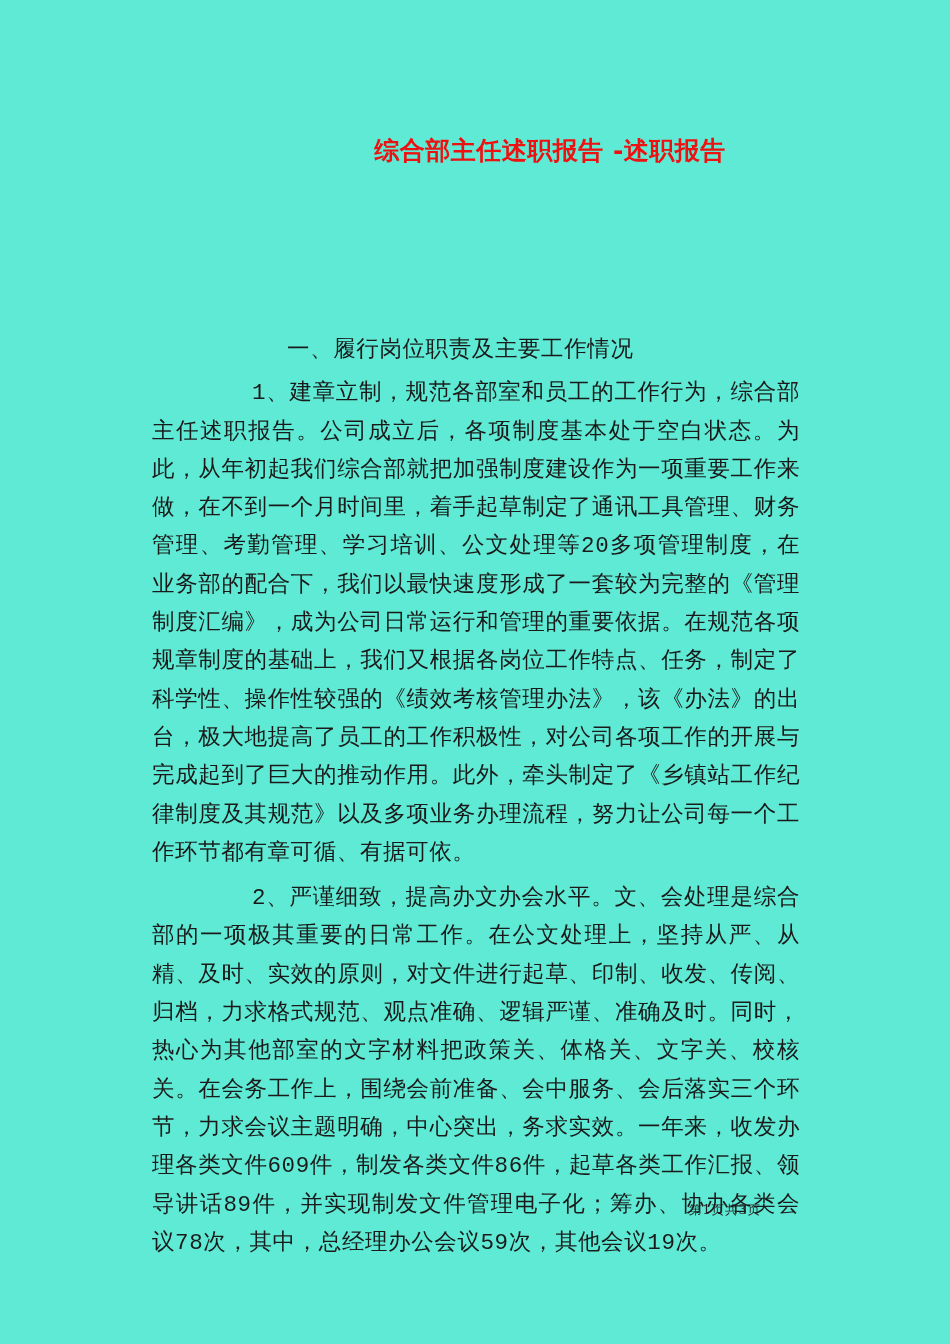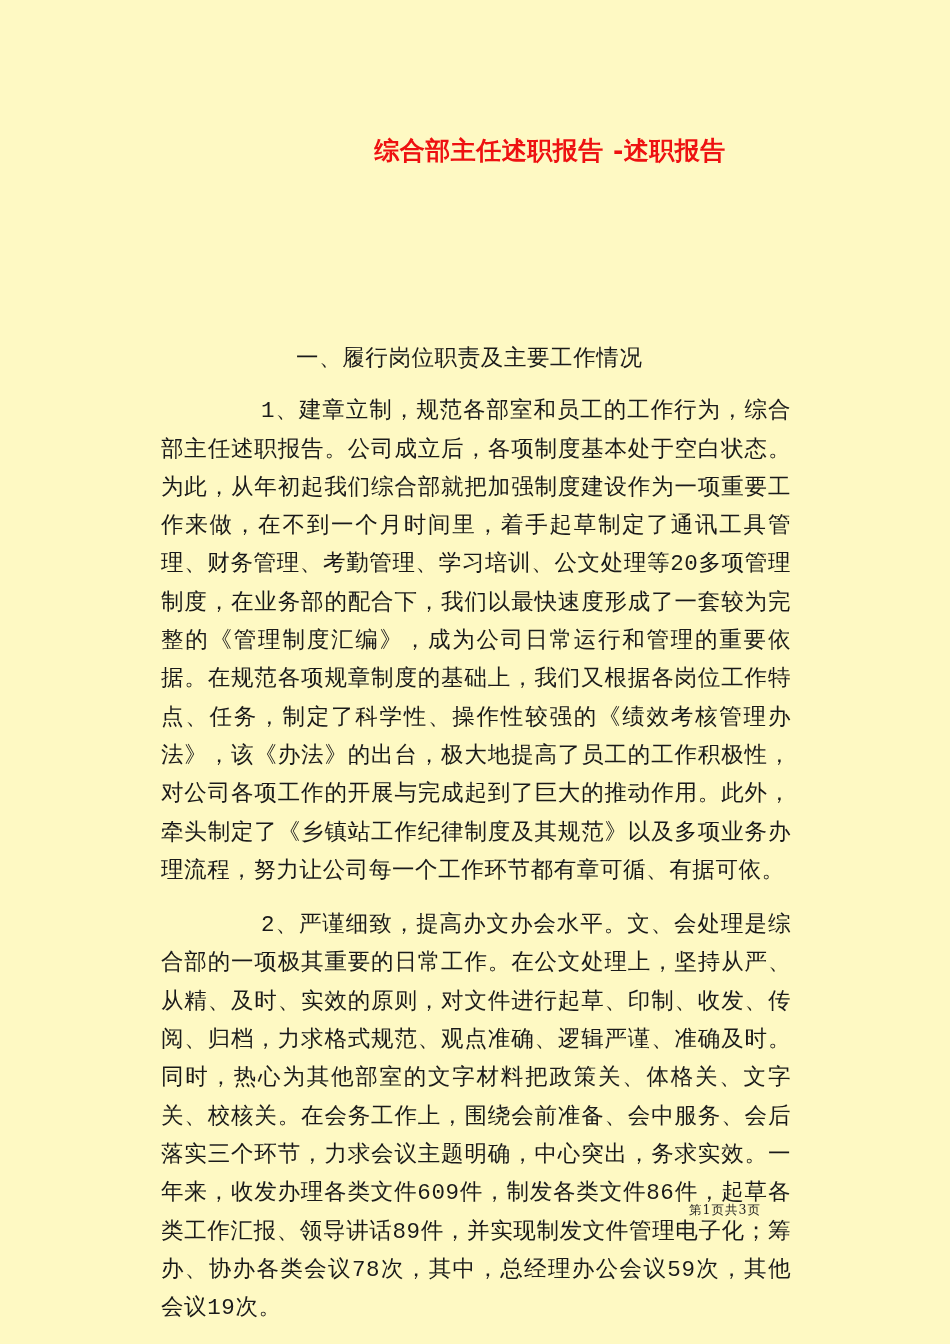--- a/index.html
+++ b/index.html
@@ -13,21 +13,21 @@
       position: relative;
       overflow: hidden;
       font-family: "DejaVu Serif", "Liberation Serif", serif;
       color: #1a1a1a;
     }
     .page {
       position: absolute;
       left: 0; top: 0;
       width: 950px;
       height: 1344px;
-      background: #fef9c3;
+      background: #5eead4;
     }
     .doc-title {
       position: absolute;
       top: 133px;
       left: 0;
       width: 950px;
       text-align: center;
       padding-left: 150px;
       box-sizing: border-box;
       color: #ee1111;
@@ -42,21 +42,21 @@
       left: 145px;
       top: 322px;
       width: 662px;
       font-size: 22.5px;
       line-height: 38.3px;
       text-align: justify;
       text-justify: inter-character;
       letter-spacing: 0.6px;
     }
     .body p {
-      margin: 16px;
+      margin: 7px;
     }
     .section-heading {
       padding-left: 135px;
     }
     .indent {
       text-indent: 100px;
       font-family: Liberation Mono, monospace;
     }
     .footer {
       position: absolute;

